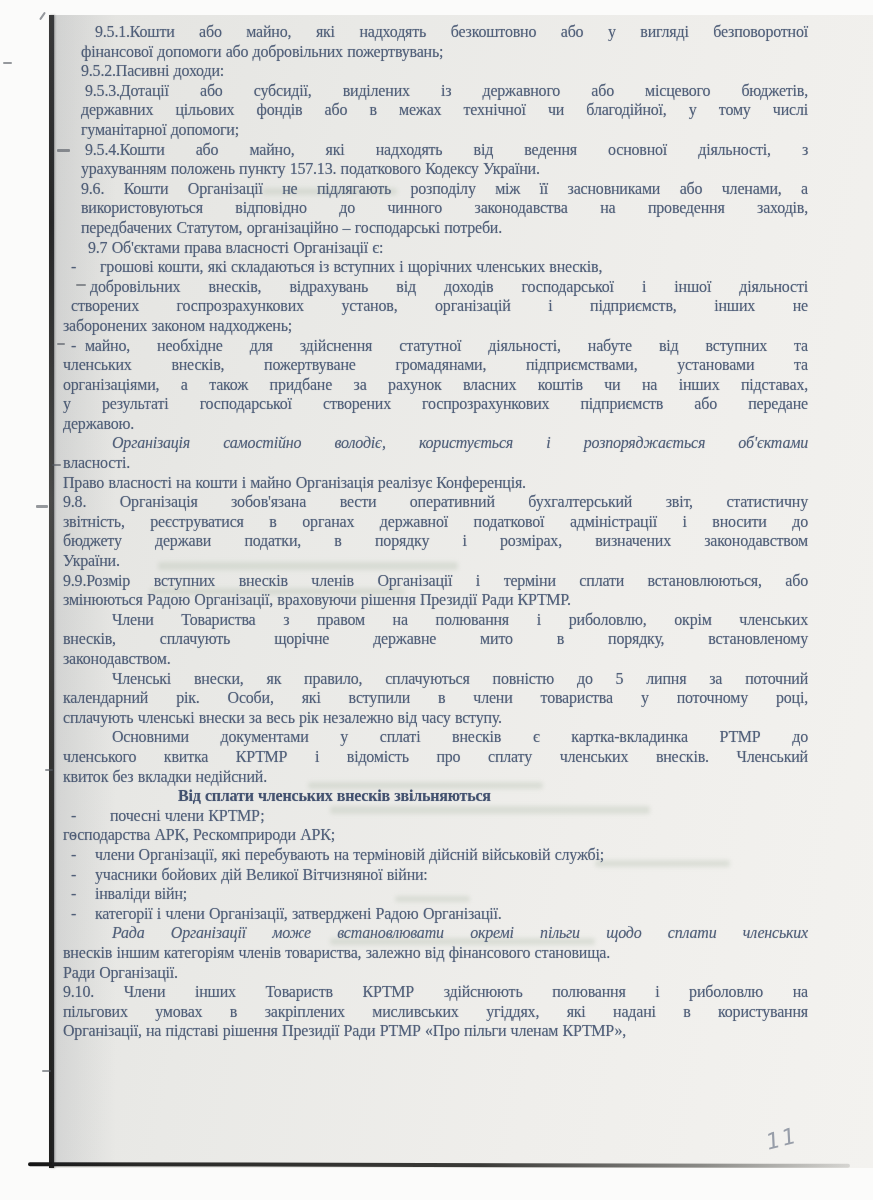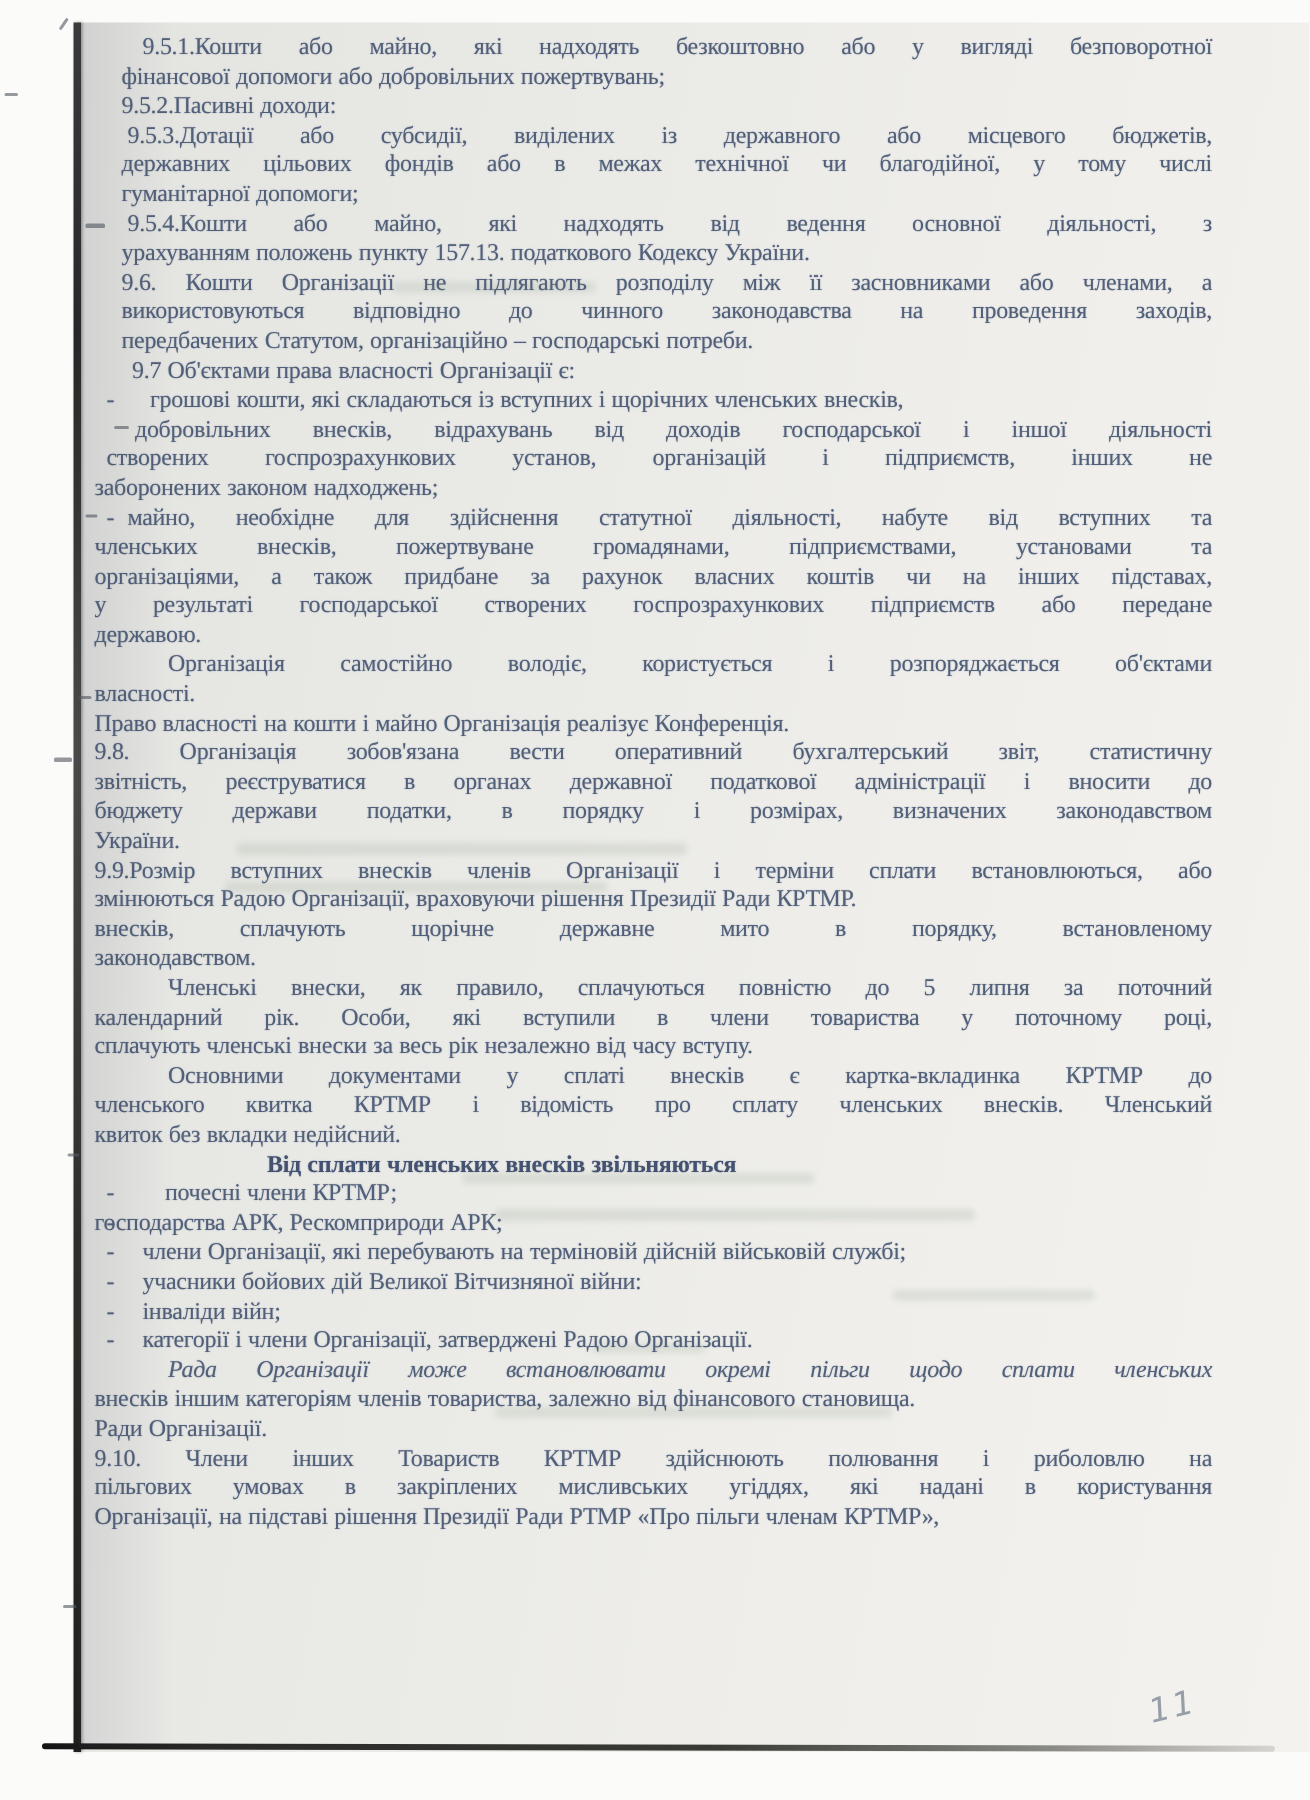--- a/index.html
+++ b/index.html
@@ -124,47 +124,48 @@
       </div>
       <div class="para bullet">
         <span class="dash">-</span>
         <div class="line just" style="text-indent: 22px;">майно, необхідне для здійснення статутної діяльності, набуте від вступних та</div>
         <div class="line just">членських внесків, пожертвуване громадянами, підприємствами, установами та</div>
         <div class="line just">організаціями, а також придбане за рахунок власних коштів чи на інших підставах,</div>
         <div class="line just">у результаті господарської створених госпрозрахункових підприємств або передане</div>
         <div class="line">державою.</div>
       </div>
       <div class="para">
-        <div class="line just" style="text-indent: 49px;">Організація самостійно володіє, користується і розпоряджається об'єктами</div>
+        <div class="line just" style="text-indent: 49px; font-style: italic;">Організація самостійно володіє, користується і розпоряджається об'єктами</div>
         <div class="line">власності.</div>
       </div>
       <div class="para">
         <div class="line">Право власності на кошти і майно Організація реалізує Конференція.</div>
       </div>
       <div class="para">
         <div class="line just">9.8. Організація зобов'язана вести оперативний бухгалтерський звіт, статистичну</div>
         <div class="line just">звітність, реєструватися в органах державної податкової адміністрації і вносити до</div>
         <div class="line just">бюджету держави податки, в порядку і розмірах, визначених законодавством</div>
         <div class="line">України.</div>
       </div>
       <div class="para">
         <div class="line just">9.9.Розмір вступних внесків членів Організації і терміни сплати встановлюються, або</div>
         <div class="line">змінюються Радою Організації, враховуючи рішення Президії Ради КРТМР.</div>
       </div>
       <div class="para">
+        <div class="line just" style="text-indent: 49px;">Члени Товариства з правом на полювання і риболовлю, окрім членських</div>
         <div class="line just">внесків, сплачують щорічне державне мито в порядку, встановленому</div>
         <div class="line">законодавством.</div>
       </div>
       <div class="para">
         <div class="line just" style="text-indent: 49px;">Членські внески, як правило, сплачуються повністю до 5 липня за поточний</div>
         <div class="line just">календарний рік. Особи, які вступили в члени товариства у поточному році,</div>
         <div class="line">сплачують членські внески за весь рік незалежно від часу вступу.</div>
       </div>
       <div class="para">
-        <div class="line just" style="text-indent: 49px;">Основними документами у сплаті внесків є картка-вкладинка КРТМР до</div>
+        <div class="line just" style="text-indent: 49px;">Основними документами у сплаті внесків є картка-вкладинка РТМР до</div>
         <div class="line just">членського квитка КРТМР і відомість про сплату членських внесків. Членський</div>
         <div class="line">квиток без вкладки недійсний.</div>
       </div>
       <div class="para heading">
         <div class="line">Від сплати членських внесків звільняються</div>
       </div>
       <div class="para bullet">
         <span class="dash">-</span>
         <div class="line" style="text-indent: 47px;">почесні члени КРТМР;</div>
       </div>

